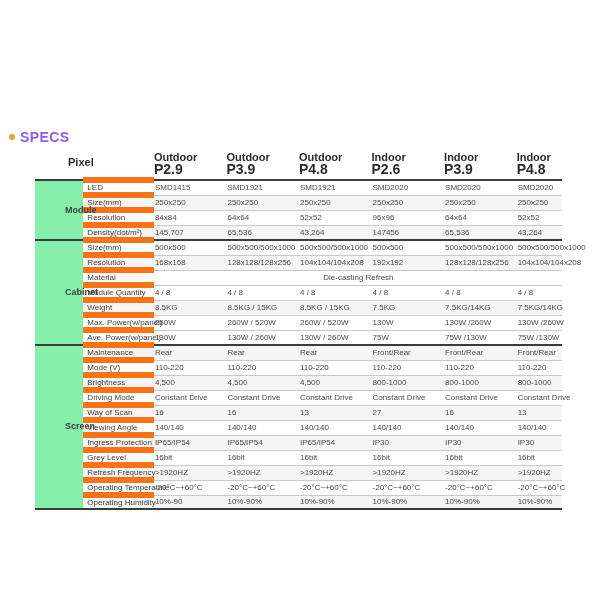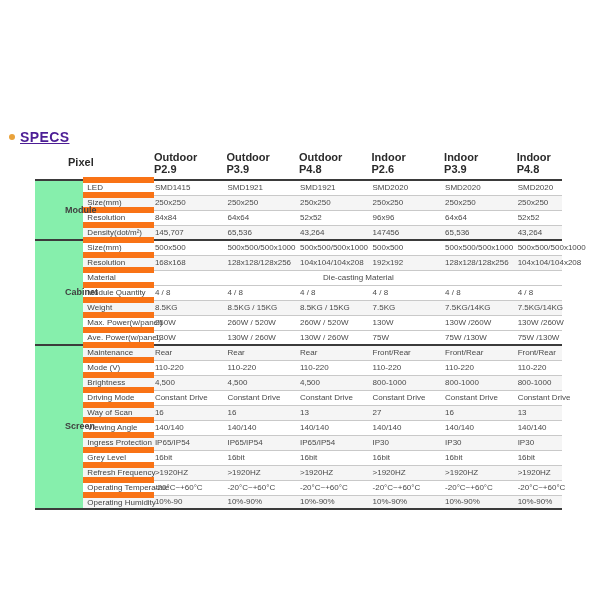--- a/index.html
+++ b/index.html
@@ -3,39 +3,39 @@
 <meta charset="utf-8">
 <style>
   * { margin:0; padding:0; box-sizing:border-box; }
   html,body { width:600px; height:600px; background:#ffffff;
     font-family:"Liberation Sans", sans-serif; }
   .page { position:relative; width:600px; height:600px; overflow:hidden; }
 
   .title-block { position:absolute; left:9px; top:129px; display:flex;
     align-items:center; gap:5px; }
   .title-dot { width:6px; height:6px; border-radius:50%; background:#E9A23B; }
-  .title-text { font-size:14px; font-weight:bold; color:#4c1d95;
-    letter-spacing:0.4px;text-decoration:underline; }
+  .title-text { font-size:14px; font-weight:bold; color:#8b5cf6;
+    letter-spacing:0.4px; }
 
   table.specs { position:absolute; left:35px; top:152px; width:527px;
     border-collapse:collapse; table-layout:fixed; }
   col.c-group { width:48px; }
   col.c-label { width:70px; }
   col.c-val   { width:72px; }
   col.c-val-last { width:45px; }
 
   th, td { font-size:8px; color:#454545; text-align:left;
     white-space:nowrap; overflow:visible; font-weight:normal; }
 
   thead th { border-bottom:2px solid #3b3b3b; vertical-align:bottom;
     padding-bottom:4px; color:#2b2b2b; }
   th.pixel-header { font-size:11px; font-weight:bold; padding-left:33px;
     padding-bottom:10px; }
   thead .env   { font-size:11px; font-weight:bold; line-height:11px; }
-  thead .model { font-size:11px; font-weight:bold; line-height:12px; }
+  thead .model { font-size:14px; font-weight:bold; line-height:12px; }
 
   tbody td { height:13.5px; vertical-align:middle; }
   td.group-cell { font-size:9px; font-weight:bold; color:#3f3f3f;
     padding-left:30px; border-bottom:2px solid #3b3b3b; background:#86efac; }
   td.label-cell { padding-left:4px; color:#3f3f3f;
     border-top:6px solid #f97316; }
   td.value-cell { padding-left:1px; color:#4a4a4a;
     border-top:1px solid #c9c9c9; }
   td.merged { text-align:center; }
   tr.shaded td.label-cell, tr.shaded td.value-cell { background:#f5f5f5; }
@@ -144,21 +144,21 @@
           <td class="label-cell">Resolution</td>
           <td class="value-cell">168x168</td>
           <td class="value-cell">128x128/128x256</td>
           <td class="value-cell">104x104/104x208</td>
           <td class="value-cell">192x192</td>
           <td class="value-cell">128x128/128x256</td>
           <td class="value-cell">104x104/104x208</td>
         </tr>
         <tr>
           <td class="label-cell">Material</td>
-          <td colspan="6" class="value-cell merged">Die-casting Material</td>
+          <td colspan="6" class="value-cell merged">Die-casting Refresh</td>
         </tr>
         <tr>
           <td class="label-cell">Module Quantity</td>
           <td class="value-cell">4 / 8</td>
           <td class="value-cell">4 / 8</td>
           <td class="value-cell">4 / 8</td>
           <td class="value-cell">4 / 8</td>
           <td class="value-cell">4 / 8</td>
           <td class="value-cell">4 / 8</td>
         </tr>

